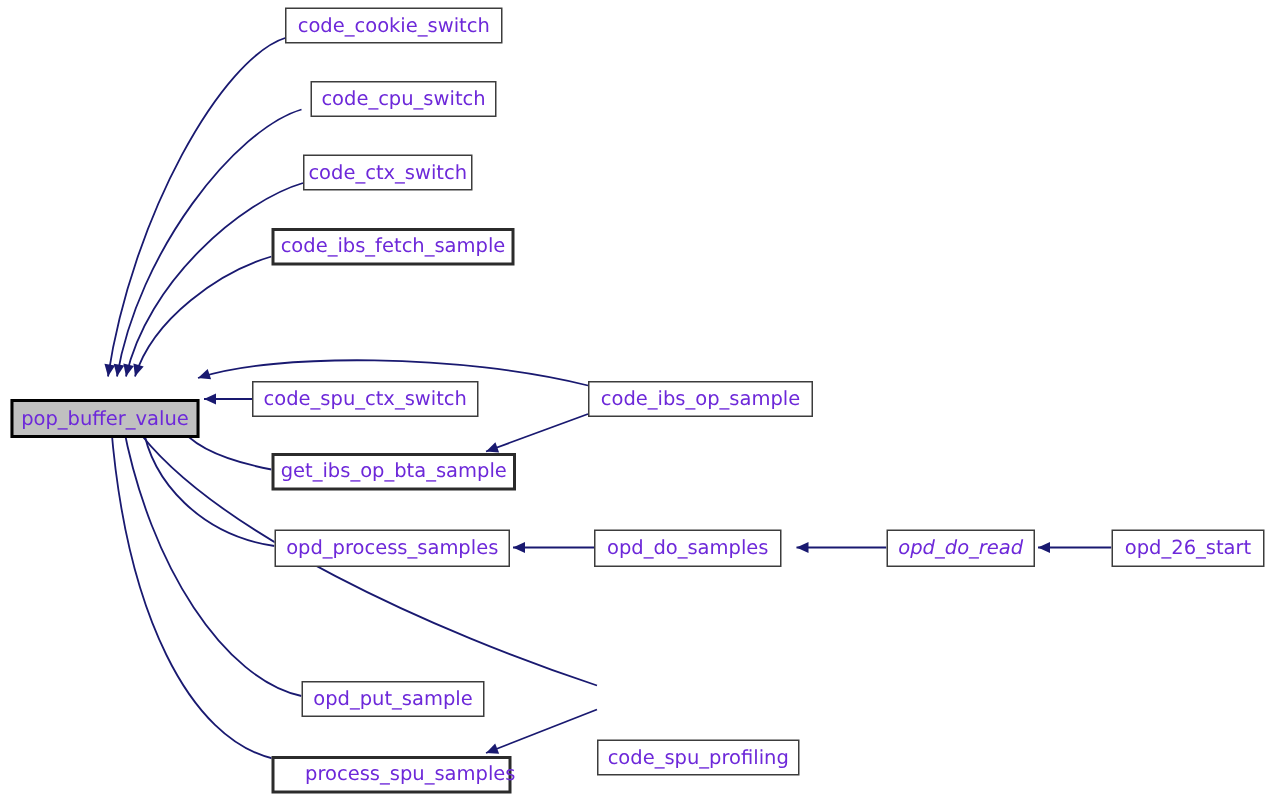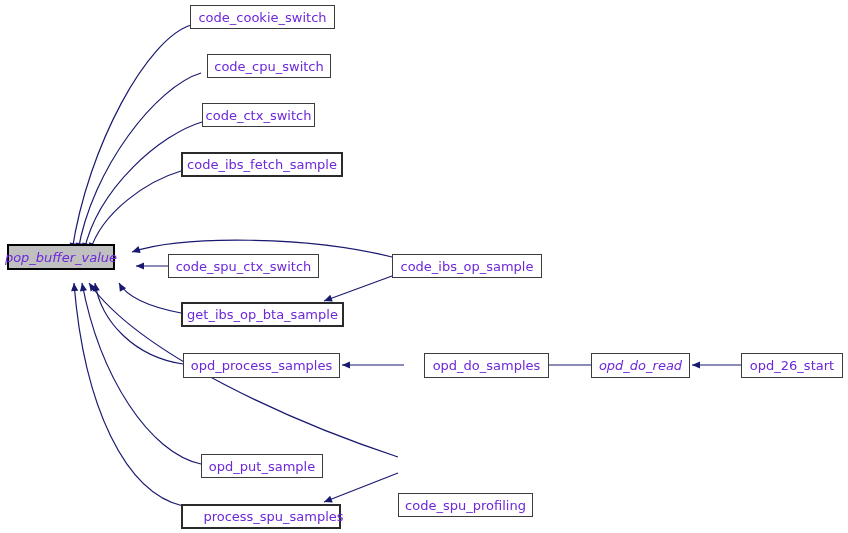--- a/index.html
+++ b/index.html
@@ -47,29 +47,29 @@
       <path d="M398,457 C295,423 140,355 89,283" fill="none" stroke="#191970" stroke-width="1.2" marker-end="url(#arrow)"></path>
       <path d="M201,464 C150,453 100,378 82,283" fill="none" stroke="#191970" stroke-width="1.2" marker-end="url(#arrow)"></path>
       <path d="M183,506 C126,493 84,408 74,283" fill="none" stroke="#191970" stroke-width="1.2" marker-end="url(#arrow)"></path>
       <path d="M392,276 L324,301" fill="none" stroke="#191970" stroke-width="1.2" marker-end="url(#arrow)"></path>
       <path d="M404,365 L342,365" fill="none" stroke="#191970" stroke-width="1.2" marker-end="url(#arrow)"></path>
       <path d="M591,365 L531,365" fill="none" stroke="#191970" stroke-width="1.2" marker-end="url(#arrow)"></path>
       <path d="M741,365 L692,365" fill="none" stroke="#191970" stroke-width="1.2" marker-end="url(#arrow)"></path>
       <path d="M398,473 L324,502" fill="none" stroke="#191970" stroke-width="1.2" marker-end="url(#arrow)"></path>
     </svg>
   <div id="node-layer">
-      <div class="node highlighted" style="left: 7px; top: 244px; width: 108px; height: 26px; font-style: italic;">pop_buffer_value</div>
+      <div class="node highlighted" style="left: 7px; top: 266px; width: 126px; height: 26px;">pop_buffer_value</div>
       <div class="node" style="left: 190px; top: 5px; width: 145px; height: 24px;">code_cookie_switch</div>
       <div class="node" style="left: 195px; top: 54px; width: 124px; height: 24px; margin-left: 12px;">code_cpu_switch</div>
       <div class="node" style="left: 202px; top: 103px; width: 113px; height: 24px;">code_ctx_switch</div>
       <div class="node bold" style="left: 181px; top: 152px; width: 162px; height: 25px;">code_ibs_fetch_sample</div>
       <div class="node" style="left: 168px; top: 254px; width: 151px; height: 24px;">code_spu_ctx_switch</div>
       <div class="node" style="left: 392px; top: 254px; width: 150px; height: 24px;">code_ibs_op_sample</div>
       <div class="node bold" style="left: 181px; top: 302px; width: 163px; height: 25px;">get_ibs_op_bta_sample</div>
       <div class="node" style="left: 183px; top: 353px; width: 157px; height: 25px;">opd_process_samples</div>
-      <div class="node" style="left: 424px; top: 353px; width: 125px; height: 25px;">opd_do_samples</div>
+      <div class="node" style="left: 396px; top: 353px; width: 125px; height: 25px;">opd_do_samples</div>
       <div class="node" style="left: 591px; top: 353px; width: 99px; height: 25px; font-style: italic;">opd_do_read</div>
       <div class="node" style="left: 741px; top: 353px; width: 102px; height: 25px;">opd_26_start</div>
       <div class="node" style="left: 201px; top: 454px; width: 122px; height: 24px;">opd_put_sample</div>
       <div class="node" style="left: 398px; top: 454px; width: 135px; height: 24px; margin-top: 39px;">code_spu_profiling</div>
       <div class="node bold" style="left: 181px; top: 504px; width: 160px; height: 25px; padding-left: 25px;">process_spu_samples</div>
     </div>
 </div>
 
 </body></html>

